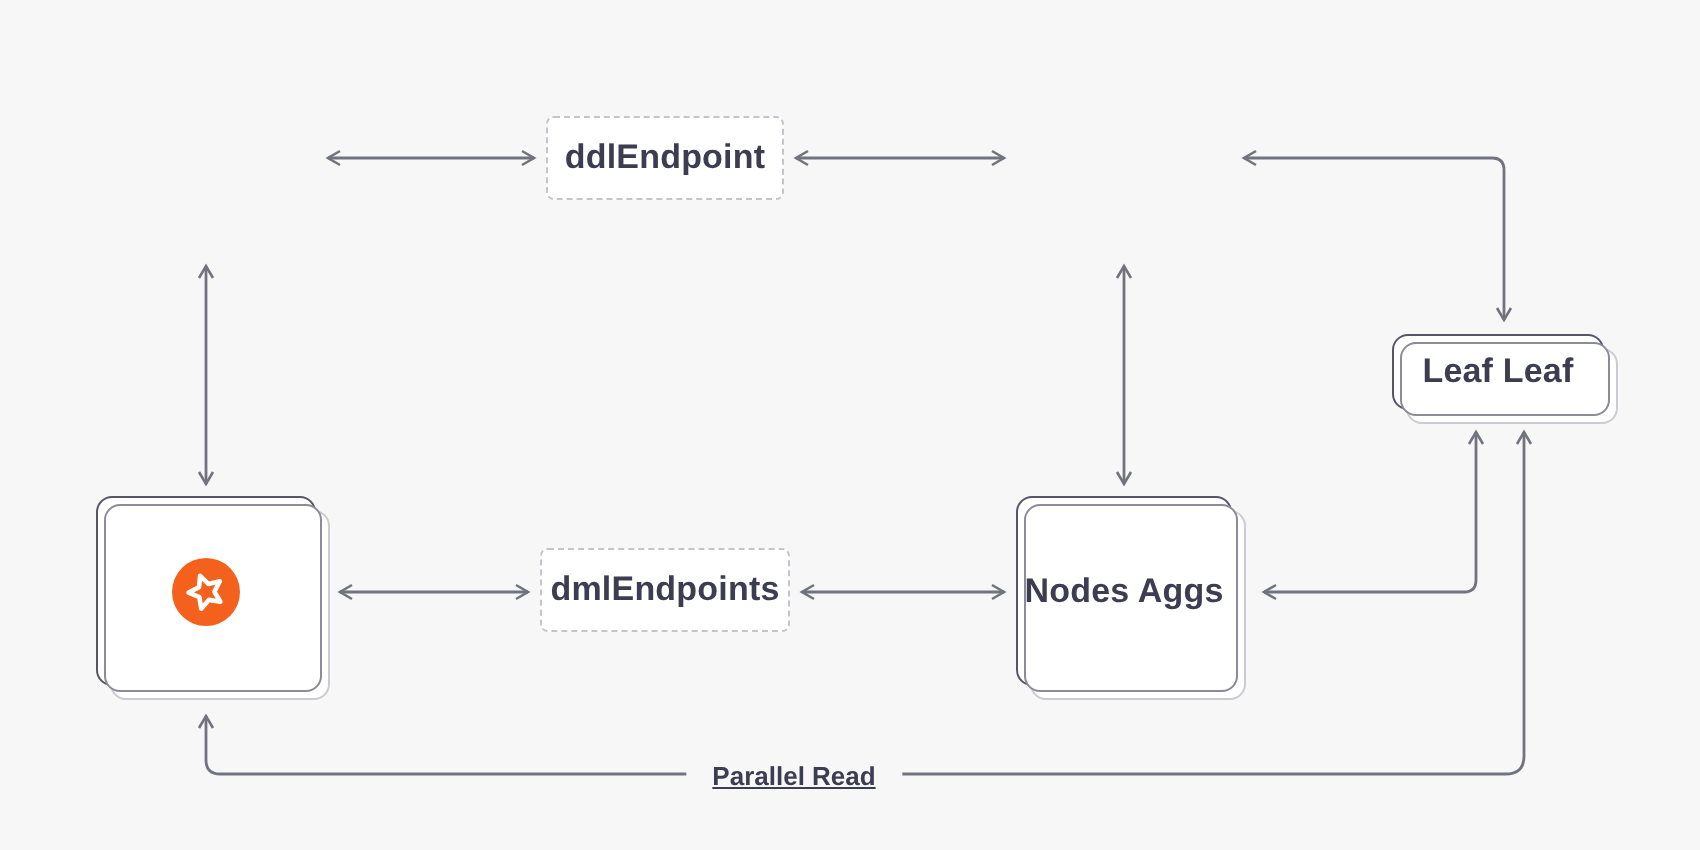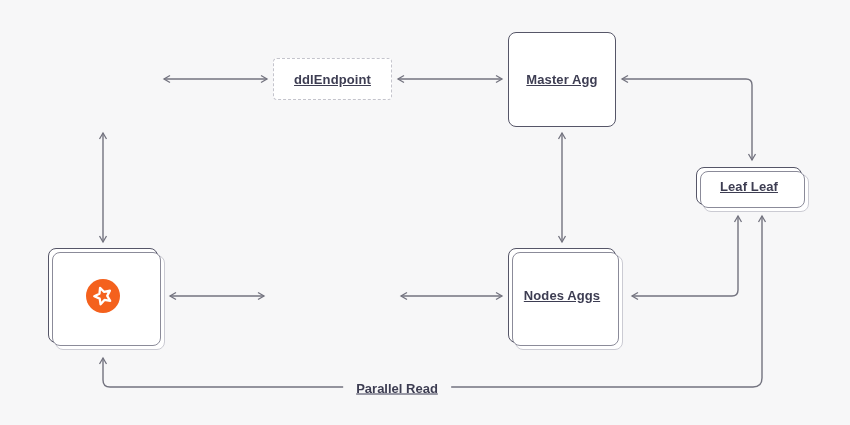--- a/index.html
+++ b/index.html
@@ -14,23 +14,22 @@
   marker path{fill:none;stroke:var(--line,#73737f);stroke-width:1.3;}
   .node{
     position:absolute;z-index:0;
     display:flex;flex-direction:column;align-items:center;justify-content:center;gap:9px;
     background:#fff;
     border:1.5px solid var(--node-border,#565668);
     border-radius:8px;
     box-sizing:border-box;
   }
   .node .label{
-    font-size:13px;font-weight:bold;letter-spacing:.1px;white-space:nowrap;
+    font-size:17px;font-weight:bold;letter-spacing:.1px;white-space:nowrap;
     color:var(--text,#3d3d52);
-    text-decoration:underline;
   }
   .dashed{
     border:1.3px dashed var(--dashed-border,#c4c4cc);
     border-radius:4px;
   }
   .stacked::before,.stacked::after{
     content:"";position:absolute;background:#fff;border-radius:8px;box-sizing:border-box;
   }
   .stacked::before{
     left:3px;top:3px;right:-4px;bottom:-4px;
@@ -68,37 +67,37 @@
     <path class="edge" d="M401,296 H502" marker-start="url(#arrow)" marker-end="url(#arrow)"></path>
     <path class="edge" d="M632,296 H732 Q738,296 738,290 V216" marker-start="url(#arrow)" marker-end="url(#arrow)"></path>
     <path class="edge" d="M103,358 V380 Q103,387 110,387 H753 Q762,387 762,378 V216" marker-start="url(#arrow)" marker-end="url(#arrow)"></path>
   </svg>
 
 
   <div class="node dashed" style="left:273px;top:58px;width:119px;height:42px">
     <span class="label">ddlEndpoint</span>
   </div>
 
-  <div class="node" style="left:508px;top:32px;width:108px;height:95px">
-    <span class="label">Master Agg</span>
-  </div>
 
   <div class="node stacked" style="left:696px;top:167px;width:106px;height:38px">
     <span class="label">Leaf Leaf</span>
   </div>
 
   <div class="node stacked" style="left:48px;top:248px;width:110px;height:95px">
     <svg class="icon" viewBox="0 0 34 34">
       <circle cx="17" cy="17" r="17" fill="var(--accent,#f4611d)"></circle>
       <g transform="translate(17,17) rotate(-20)">
         <path d="M0,-8.6 L2.5,-3.4 L8.3,-2.7 L4,1.3 L5.1,7 L0,4.2 L-5.1,7 L-4,1.3 L-8.3,-2.7 L-2.5,-3.4 Z" fill="none" stroke="#fff" stroke-width="2.3" stroke-linejoin="round" stroke-linecap="round"></path>
       </g>
     </svg>
   </div>
 
+  <div class="node dashed" style="left:270px;top:274px;width:125px;height:42px">
+    <span class="label">dmlEndpoints</span>
+  </div>
 
   <div class="node stacked" style="left:508px;top:248px;width:108px;height:95px">
     <span class="label">Nodes Aggs</span>
   </div>
 
   <div class="edge-label">Parallel Read</div>
 
 </div>
 
 </body></html>

